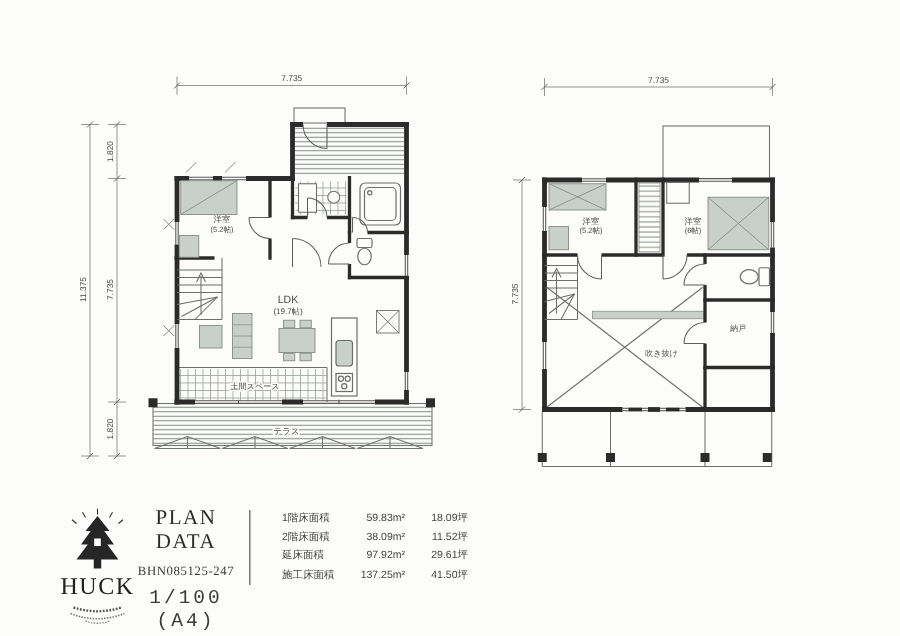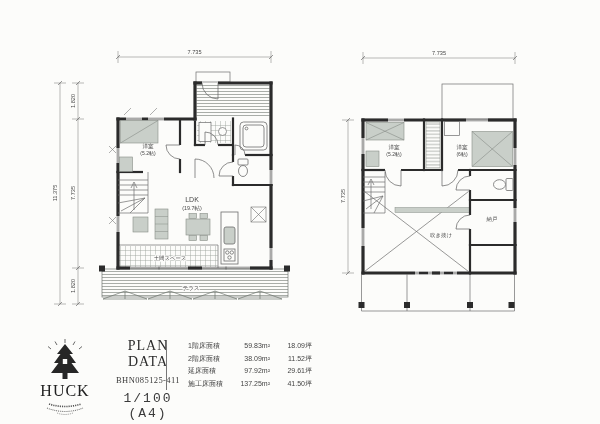--- a/index.html
+++ b/index.html
@@ -20,21 +20,21 @@
 
   
   .titleblock{position:absolute;left:0;top:318px;width:600px;height:100px;}
   .tb-divider{position:absolute;left:166px;top:22px;width:1px;height:50px;background:#777;}
   .logo{position:absolute;left:36px;top:21px;width:58px;height:82px;text-align:center;}
   .logo-word{
     font-family:"Liberation Serif", serif;font-size:16px;letter-spacing:1px;
     color:#222;line-height:1;margin-top:-2px;
   }
   .logo-sub{margin:2px auto 0;width:44px;}
-  .tb-texts{position:absolute;left:84px;top:20px;width:80px;text-align:center;margin-left:24px;}
+  .tb-texts{position:absolute;left:84px;top:20px;width:80px;text-align:center;}
   .tb-title{font-family:"Liberation Serif", serif;font-size:14px;letter-spacing:1px;color:#2c2c2c;}
   .tb-code{font-family:"Liberation Serif", serif;font-size:8.5px;letter-spacing:.4px;color:#3a3a3a;margin-top:5px;}
   .tb-scale{font-family:Liberation Mono, monospace;font-size:13px;letter-spacing:2px;color:#3a3a3a;margin-top:6px;}
   .tb-table{position:absolute;left:188px;top:22px;width:124px;font-size:7px;color:#444;}
   .tb-row{display:grid;grid-template-columns:48px 34px 42px;line-height:12.6px;}
   .tb-cell-label{text-align:left;}
   .tb-cell-sqm,.tb-cell-tsubo{text-align:right;}
 </style>
 </head>
 <body>
@@ -411,21 +411,21 @@
       <div class="logo-word">HUCK</div>
       <svg class="logo-sub" width="44" height="16" viewBox="0 0 44 16">
         <path d="M6,3 Q22,8 38,3" fill="none" stroke="#555" stroke-width="1.6" stroke-dasharray="1.2 1"></path>
         <path d="M4,7 Q22,14 40,7" fill="none" stroke="#777" stroke-width="1.1" stroke-dasharray="1 0.9"></path>
         <path d="M14,12 Q22,15 30,12" fill="none" stroke="#888" stroke-width="0.9" stroke-dasharray="1 0.9"></path>
       </svg>
     </div>
 
     <div class="tb-texts">
       <div class="tb-title">PLAN DATA</div>
-      <div class="tb-code">BHN085125-411</div>
+      <div class="tb-code">BHN085125-247</div>
       <div class="tb-scale">1/100 (A4)</div>
     </div>
 
     <div class="tb-divider"></div>
 
     <div class="tb-table">
       <div class="tb-row">
         <span class="tb-cell-label">1階床面積</span>
         <span class="tb-cell-sqm">59.83m²</span>
         <span class="tb-cell-tsubo">18.09坪</span>

